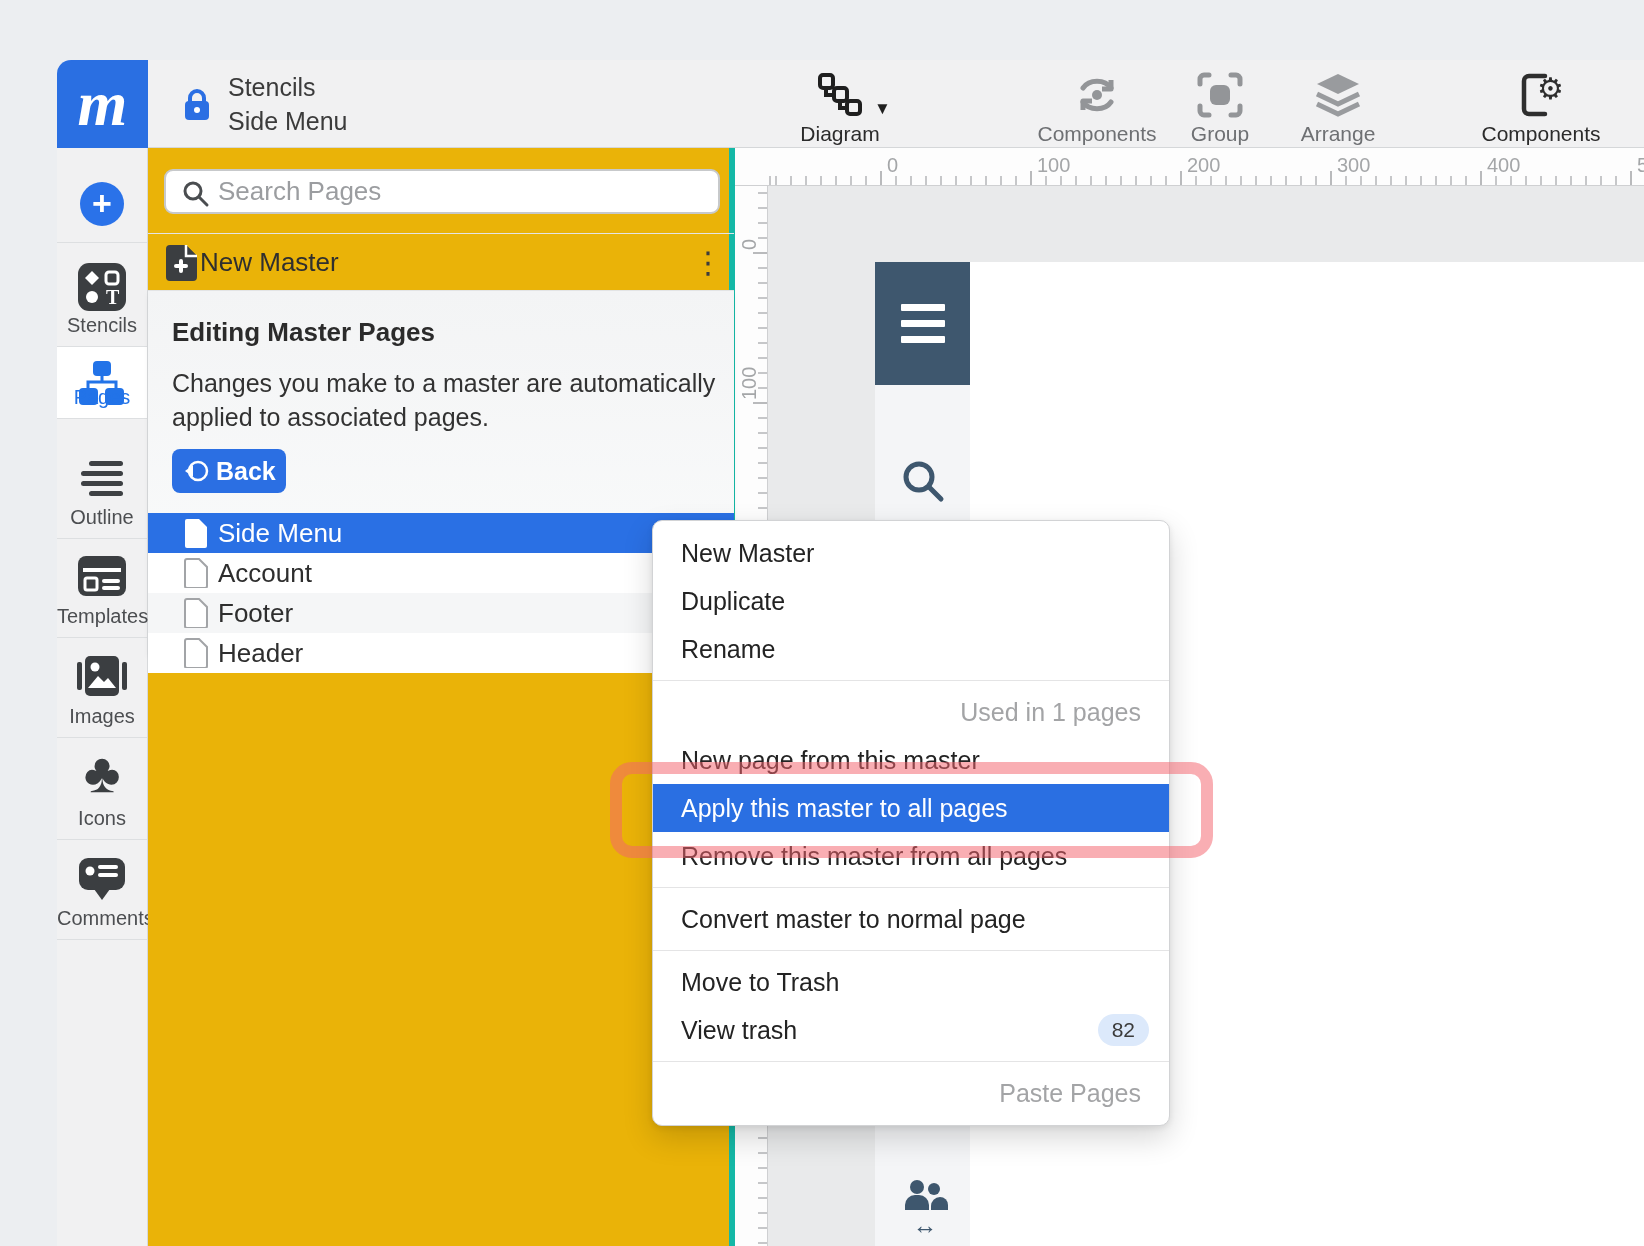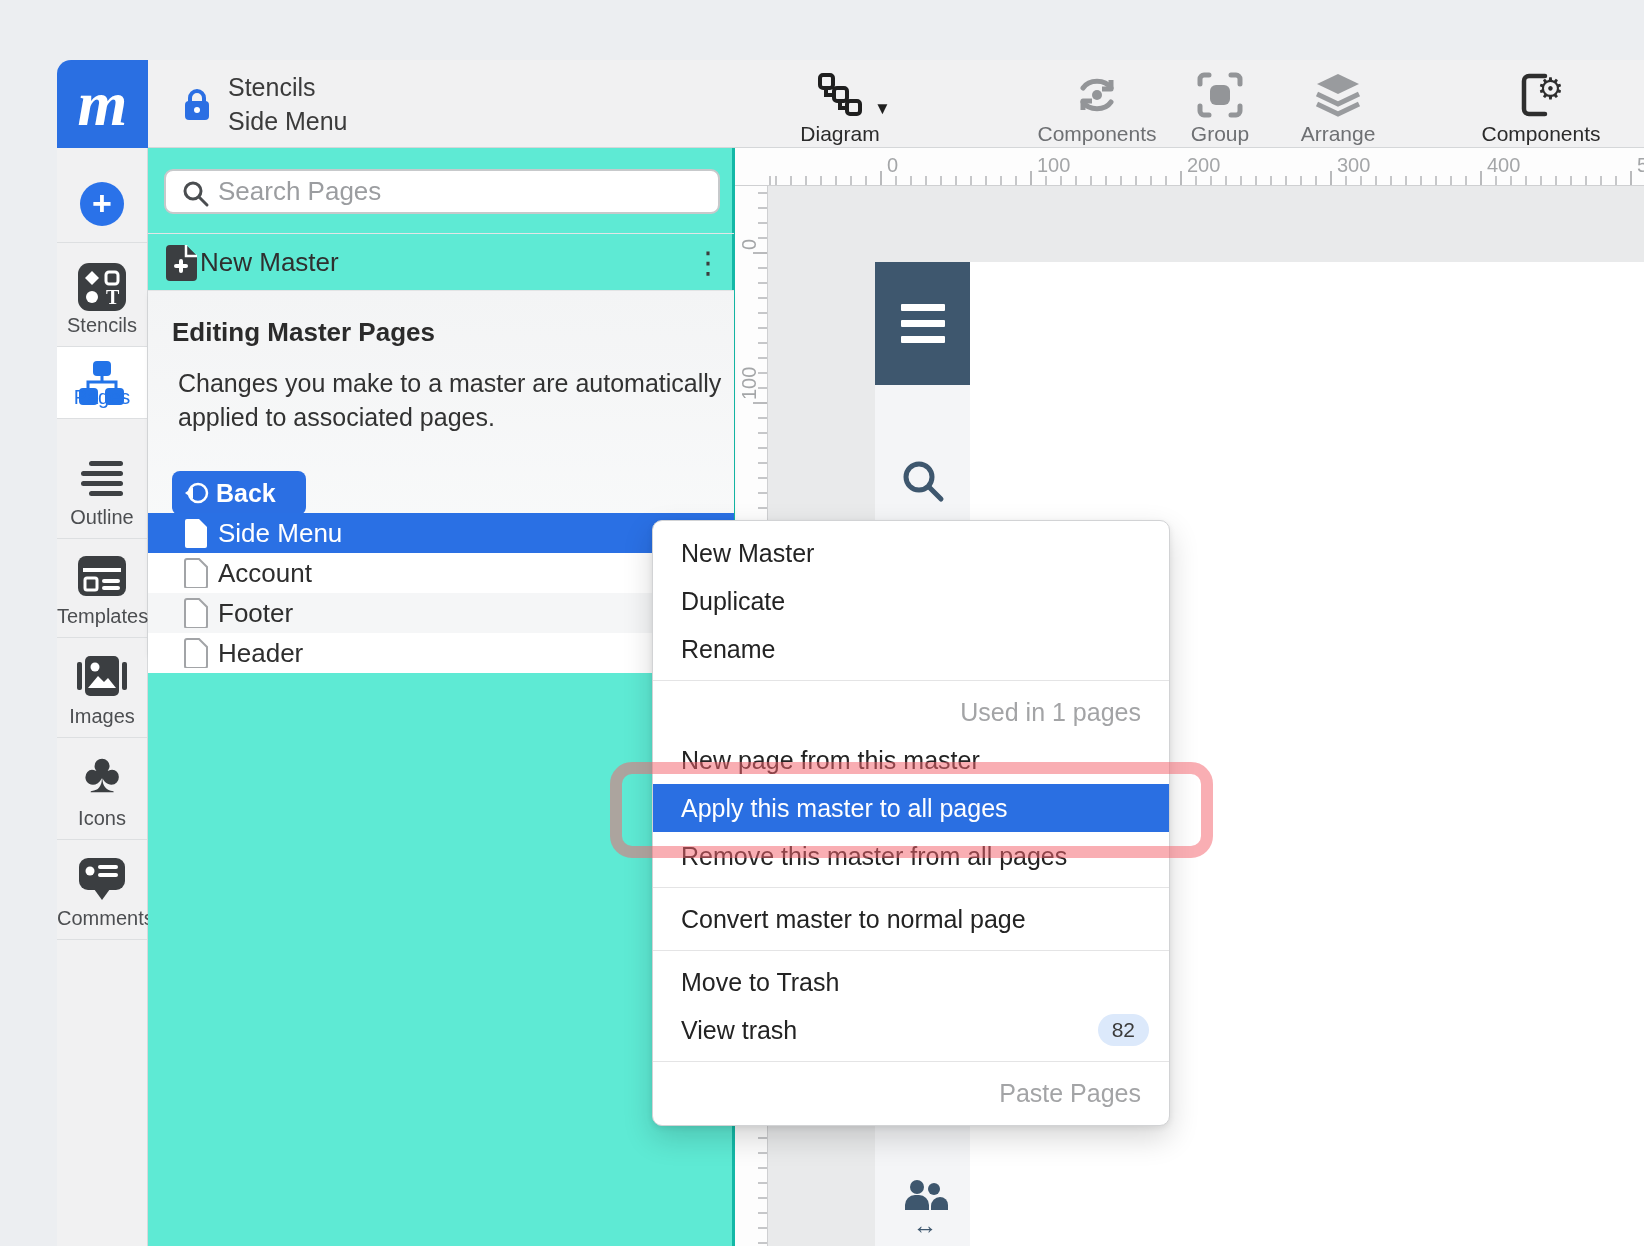--- a/index.html
+++ b/index.html
@@ -9,22 +9,22 @@
 
   
   #logo { left:57px; top:60px; width:91px; height:88px; background:#2a6fe2;
           border-radius:14px 0 0 0; display:flex; align-items:center; justify-content:center;
           font-family:"Liberation Serif", serif; font-style:italic; font-weight:bold;
           font-size:64px; color:#fff; z-index:5;}
   #header { left:148px; top:60px; width:1496px; height:88px; background:#f1f1f2;
             border-bottom:1px solid #d5d7d9; z-index:5;}
   #rail { left:57px; top:148px; width:91px; height:1098px; background:#f1f1f2;
           border-right:1px solid #d7d9db; z-index:6;}
-  #panel { left:148px; top:148px; width:587px; height:1098px; background:#5eead4;
-           border-right:3px solid #14b8a6; z-index:10;}
+  #panel { left:148px; top:148px; width:587px; height:1098px; background:#eab308;
+           border-right:6px solid #14b8a6; z-index:10;}
 
   
   .lockwrap { left:34px; top:27px; width:30px; height:36px;}
   .titles { left:80px; top:10px; line-height:34px; font-size:25px; color:#3b3b3b;}
   .tbtn { top:0; height:88px; width:130px; text-align:center;}
   .tbtn .ticon { position:absolute; left:50%; transform:translateX(-50%); top:12px; height:48px;}
   .tbtn .tlabel { position:absolute; left:50%; transform:translateX(-50%); top:62px;
                   font-size:21px; white-space:nowrap;}
   .tmuted .tlabel { color:#6e7073;} .tactive .tlabel { color:#2b2b2b;}
   #caret { left:726px; top:39px; font-size:17px; color:#1f1f1f;}
@@ -48,25 +48,25 @@
   #searchbox svg { position:absolute; left:16px; top:9px;}
   .pdiv { left:0; width:586px; border-top:1px solid #e4e5e6;}
   #masterrow { left:0; top:86px; width:586px; height:57px;}
   #masterrow .mlabel { position:absolute; left:52px; top:13px; font-size:26px; color:#2f2f2f;}
   #kebab { left:540px; top:10px; width:40px; height:40px; text-align:center;
            font-size:30px; color:#3c3c3c; line-height:38px;}
   #editbox { left:0; top:143px; width:586px; height:363px;
              background:linear-gradient(#f3f4f5,#fbfcfc);
              border-bottom:1px solid #e2e3e4; box-shadow:0 3px 6px rgba(0,0,0,0.05);}
   #editbox h3 { position:absolute; left:24px; top:26px; font-size:26px; color:#2b2b2b;}
-  #editbox .note { position:absolute; left:30px; top:75px; width:545px;
+  #editbox .note { position:absolute; left:24px; top:75px; width:545px;
                    font-size:25px; line-height:34px; color:#323232;}
-  #backbtn { position:absolute; left:24px; top:158px; height:44px; padding:0 30px 0 44px;
+  #backbtn { position:absolute; left:24px; top:158px; height:44px; padding:0 10px 0 44px;
              background:#2b6fe3; border-radius:8px; color:#fff; font-size:25px;
-             font-weight:bold; line-height:44px;margin-top:22px;}
+             font-weight:bold; line-height:44px;}
   #backbtn svg { position:absolute; left:12px; top:9px;}
   .prow { left:0; width:586px; height:40px; font-size:26px; color:#2e2e2e;}
   .prow .plabel { position:absolute; left:70px; top:5px;}
   .prow svg { position:absolute; left:36px; top:5px;}
   #prow-0 { top:365px; background:#2a70e4; color:#fff;}
   #prow-1 { top:405px; background:#fff;}
   #prow-2 { top:445px; background:#f5f6f7;}
   #prow-3 { top:485px; background:#fff;}
 
   

